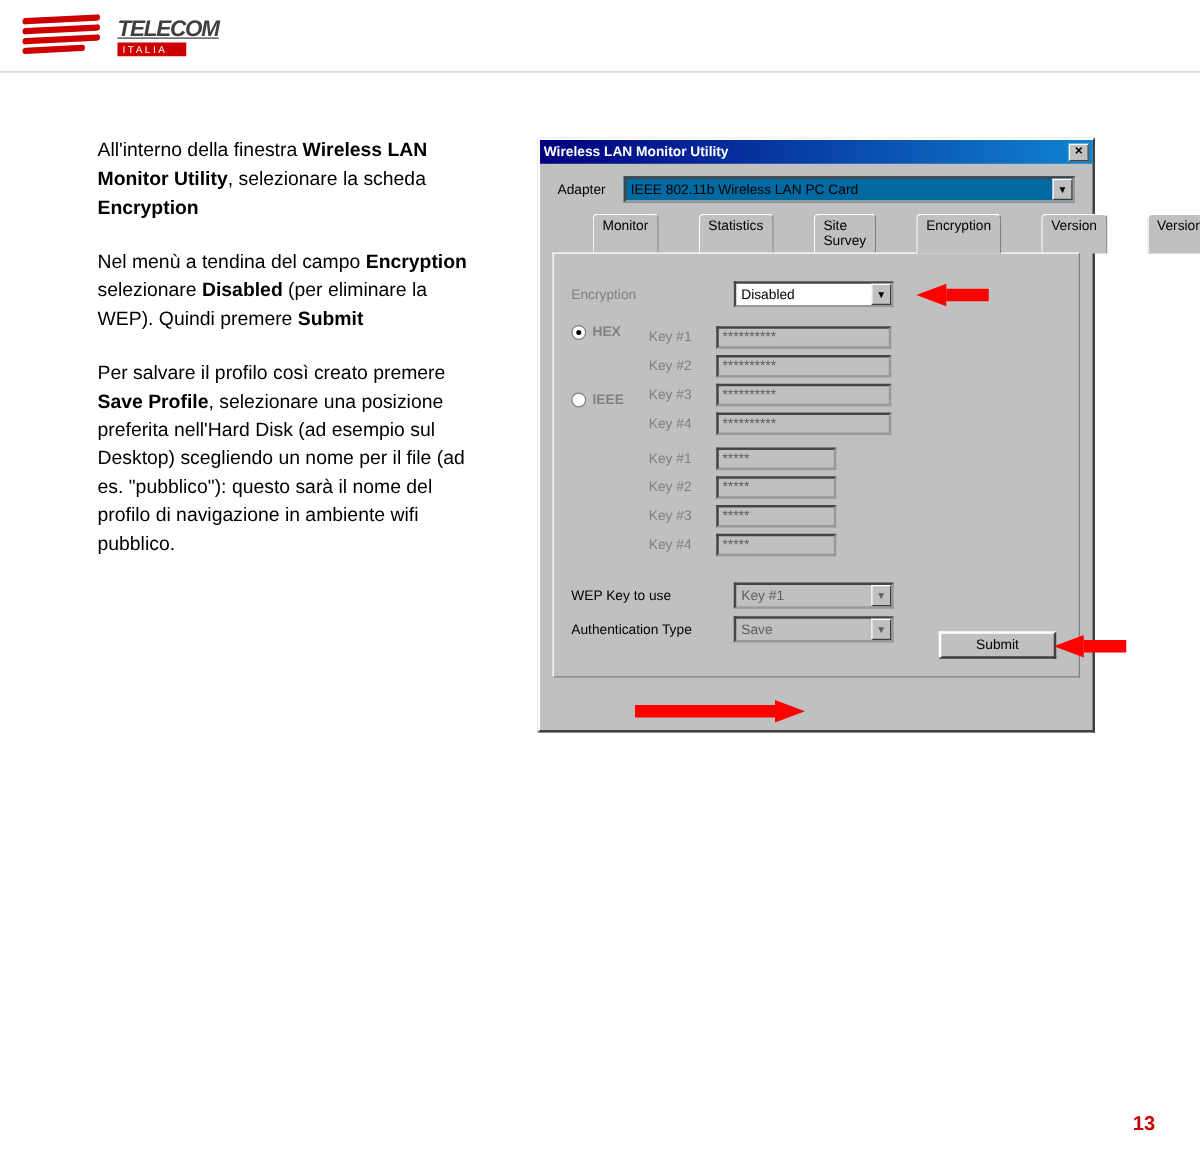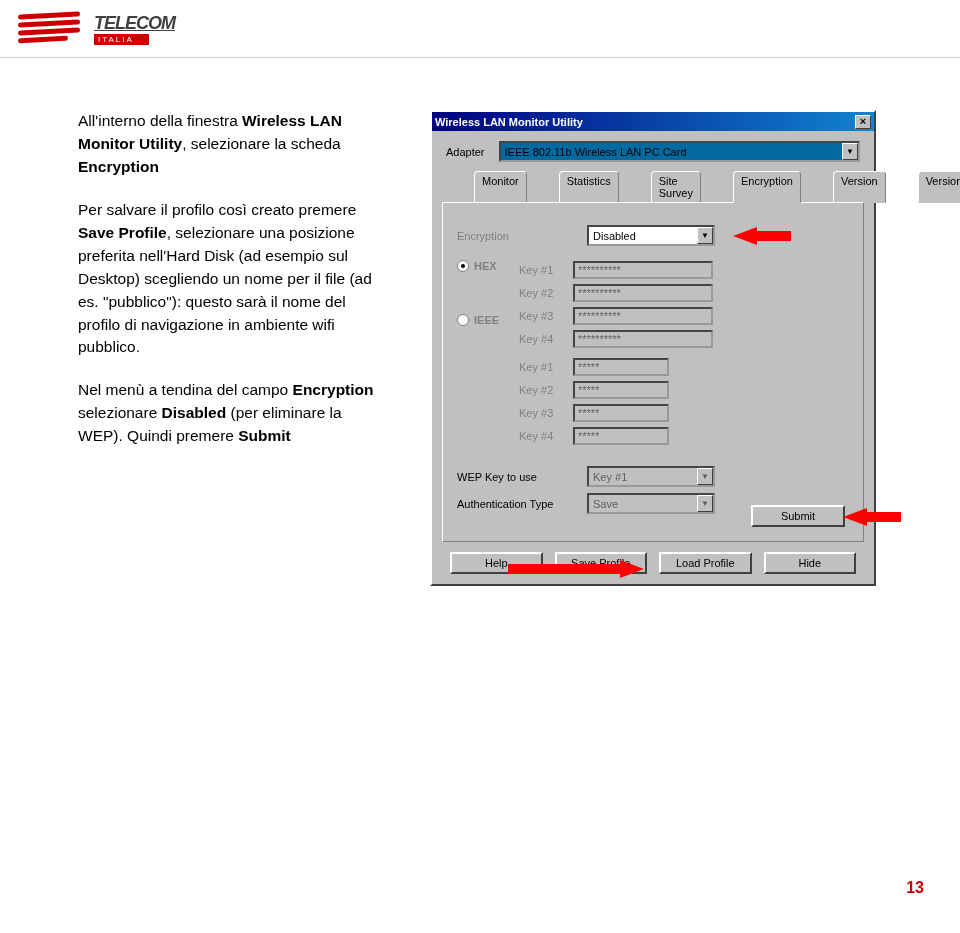--- a/index.html
+++ b/index.html
@@ -63,21 +63,21 @@
 
 .submit-btn { position: absolute; right: 18px; bottom: 14px; width: 80px; height: 22px; background: #c0c0c0; border: 2px solid; border-color: #fff #404040 #404040 #fff; font-size: 11px; }
 
 .bottom-buttons { display: flex; justify-content: space-around; padding: 0 18px 12px; gap: 12px; }
 .btn { width: 94px; height: 22px; background: #c0c0c0; border: 2px solid; border-color: #fff #404040 #404040 #fff; font-size: 11px; text-align: center; line-height: 18px; }
 
 .arrow-bottom { position: absolute; left: 188px; bottom: 6px; }
 .arrow-bottom-shape { width: 0; height: 0; border-top: 9px solid transparent; border-bottom: 9px solid transparent; border-left: 24px solid #ff0000; position: relative; }
 .arrow-bottom-shape::before { content: ''; position: absolute; right: 24px; top: -5px; width: 112px; height: 10px; background: #ff0000; }
 
-.page-num { position: absolute; right: 36px; bottom: 36px; color: #c00; font-weight: bold; font-size: 16px; }
+.page-num { position: absolute; right: 36px; bottom: 24px; color: #c00; font-weight: bold; font-size: 16px; }
 </style>
 </head>
 <body>
 
 <div class="header">
   <div class="logo">
     <div class="logo-mark">
       <div class="logo-wave"></div>
         <div class="logo-wave"></div>
         <div class="logo-wave"></div>
@@ -89,24 +89,24 @@
     </div>
   </div>
 </div>
 
 <div class="content">
   <div class="left">
     <p>
       <span>All'interno della finestra </span><span class="bold">Wireless LAN Monitor Utility</span><span>, selezionare la scheda </span><span class="bold">Encryption</span>
     </p>
     <p>
-      <span>Per salvare il profilo così creato premere </span><span class="bold">Save Profile</span><span>, selezionare una posizione preferita nell'Hard Disk (ad esempio sul Desktop) scegliendo un nome per il file (ad es. "pubblico"): questo sarà il nome del profilo di navigazione in ambiente wifi pubblico.</span>
+      <span>Nel menù a tendina del campo </span><span class="bold">Encryption</span><span> selezionare </span><span class="bold">Disabled</span><span> (per eliminare la WEP). Quindi premere </span><span class="bold">Submit</span>
     </p>
     <p>
-      <span>Nel menù a tendina del campo </span><span class="bold">Encryption</span><span> selezionare </span><span class="bold">Disabled</span><span> (per eliminare la WEP). Quindi premere </span><span class="bold">Submit</span>
+      <span>Per salvare il profilo così creato premere </span><span class="bold">Save Profile</span><span>, selezionare una posizione preferita nell'Hard Disk (ad esempio sul Desktop) scegliendo un nome per il file (ad es. "pubblico"): questo sarà il nome del profilo di navigazione in ambiente wifi pubblico.</span>
     </p>
   </div>
 
   <div class="dialog">
     <div class="titlebar">
       <span>Wireless LAN Monitor Utility</span>
       <span class="titlebar-close">×</span>
     </div>
     <div class="adapter-row">
       <span class="adapter-label">Adapter</span>
@@ -199,25 +199,19 @@
           </div>
         </div>
       </div>
 
       <div class="submit-btn btn">Submit</div>
       <div class="arrow-red-2">
           <div class="arrow-shape"></div>
         </div>
     </div>
 
-    <div class="bottom-buttons">
-      <div class="btn">Help</div>
-      <div class="btn">Save Profile</div>
-      <div class="btn">Load Profile</div>
-      <div class="btn">Hide</div>
-    </div>
     <div class="arrow-bottom">
         <div class="arrow-bottom-shape"></div>
       </div>
   </div>
 </div>
 
 <div class="page-num">13</div>
 
 </body></html>

